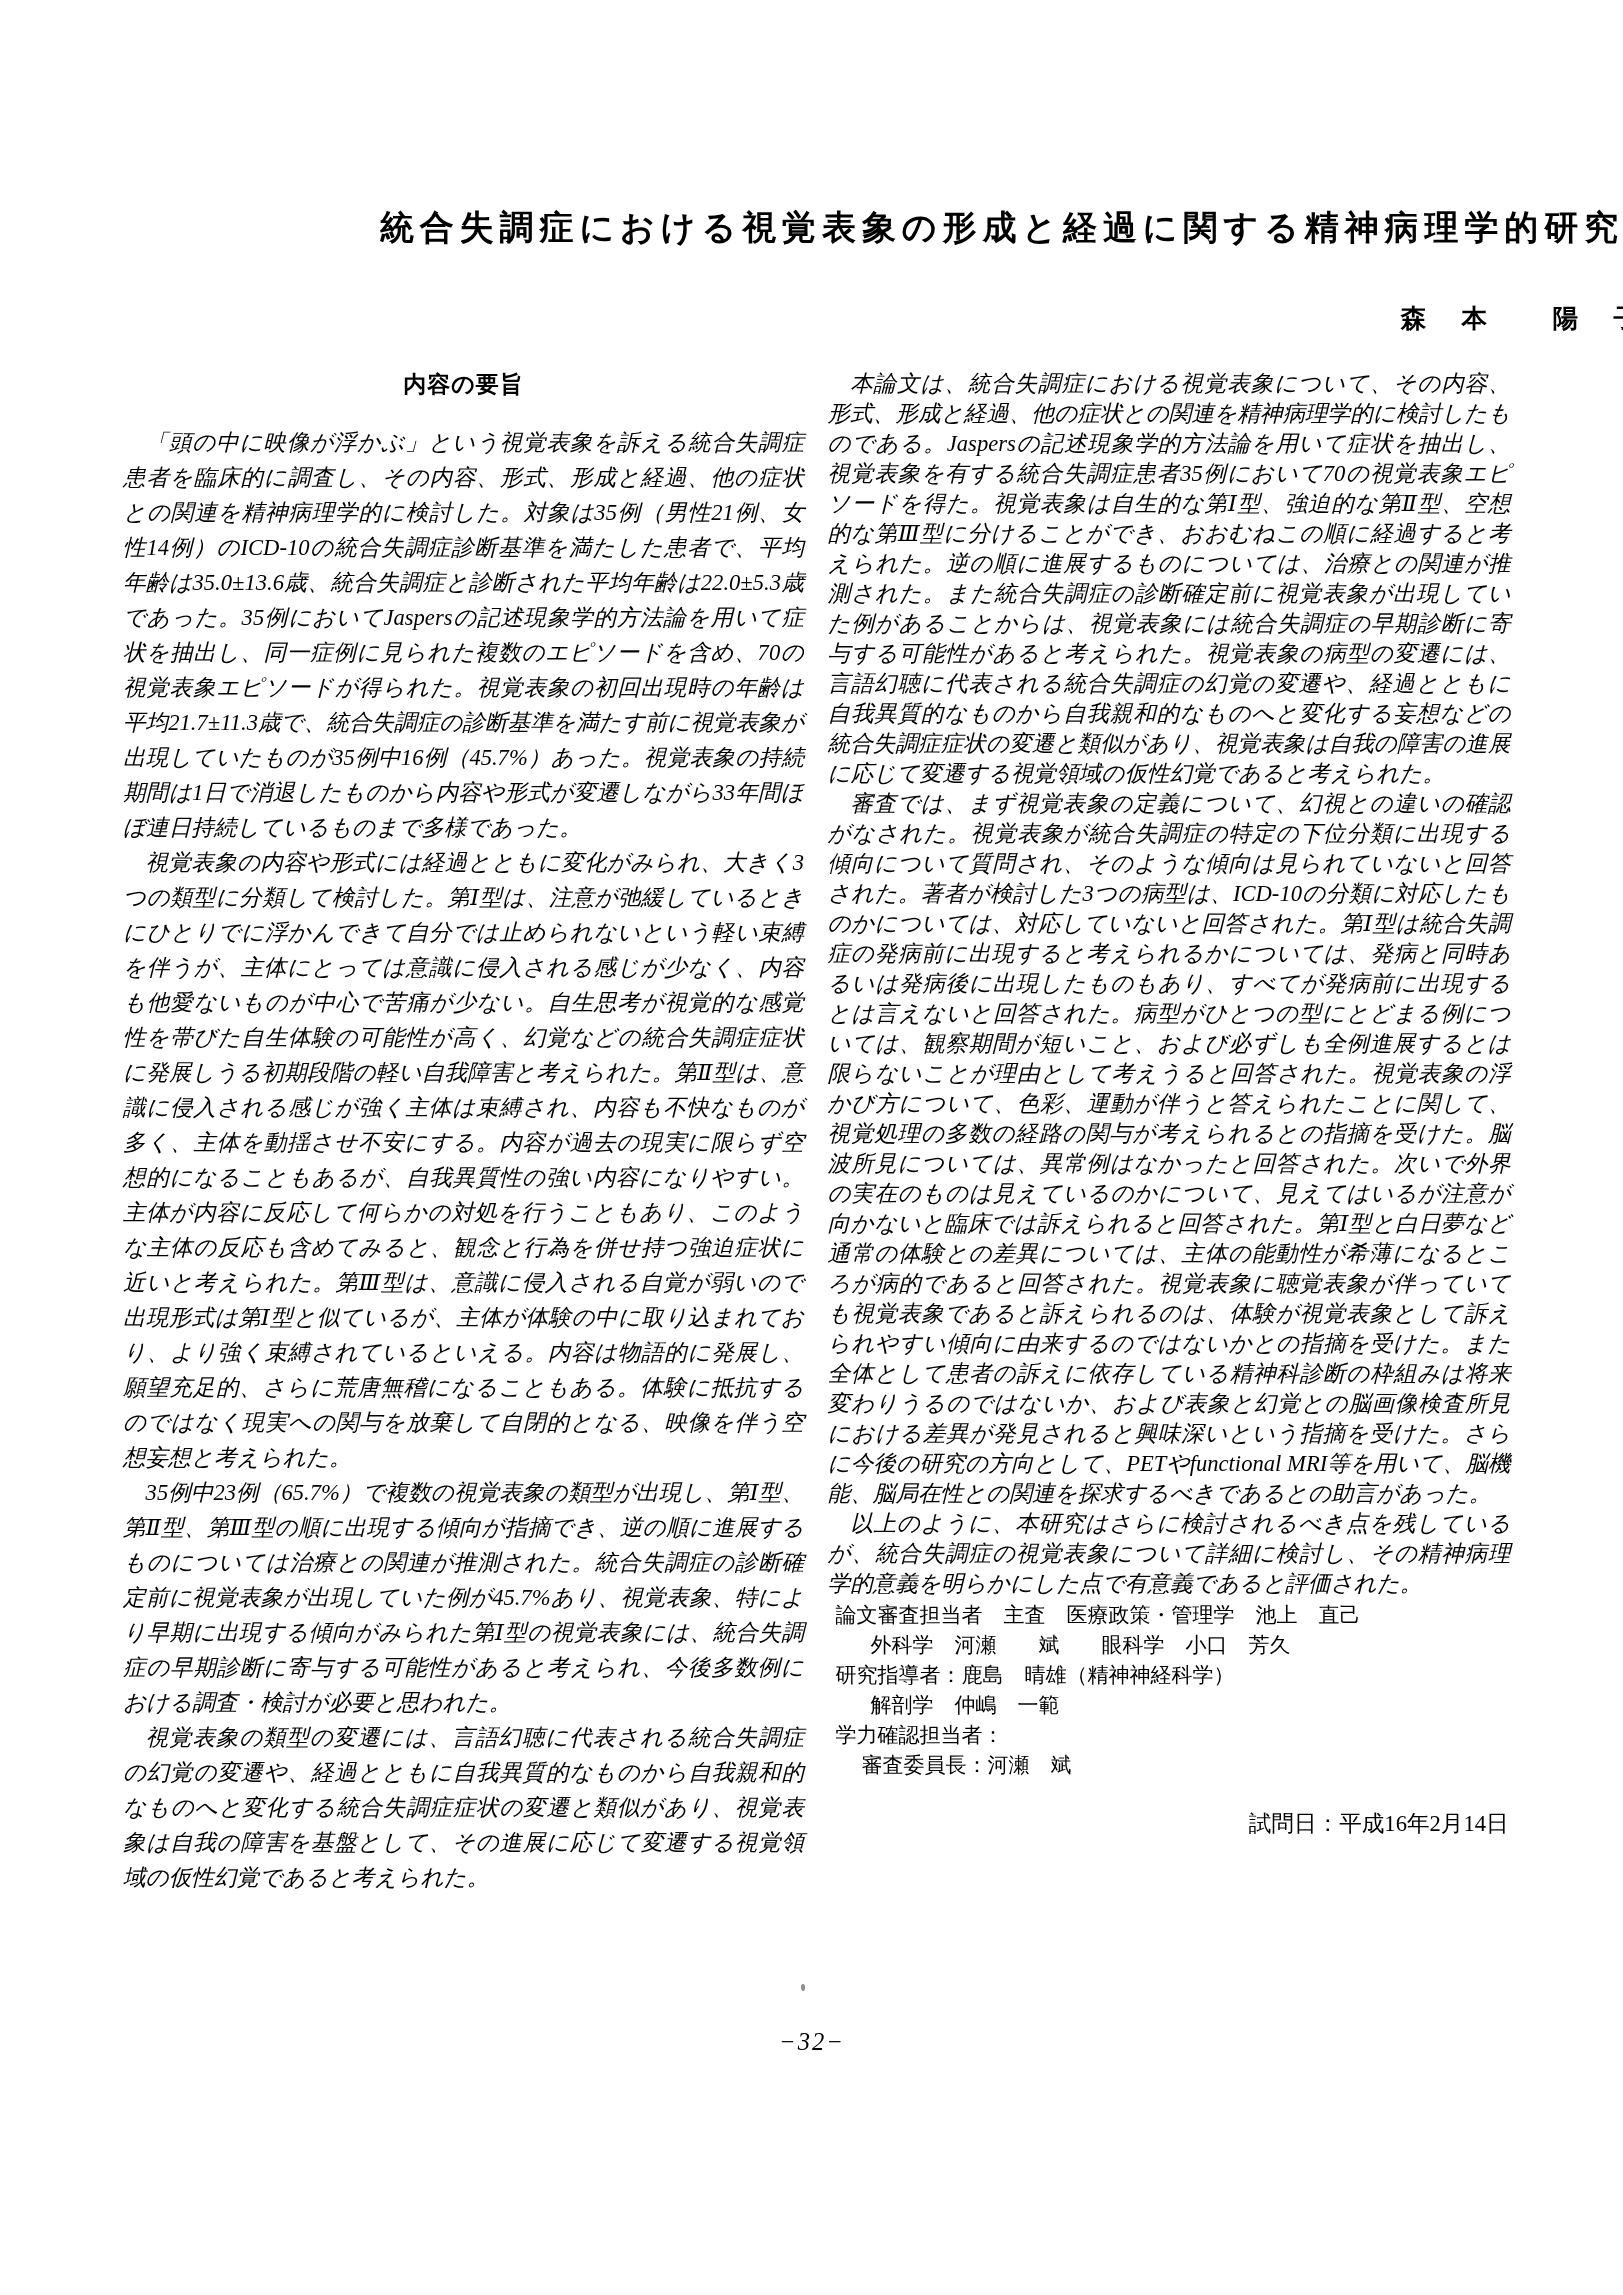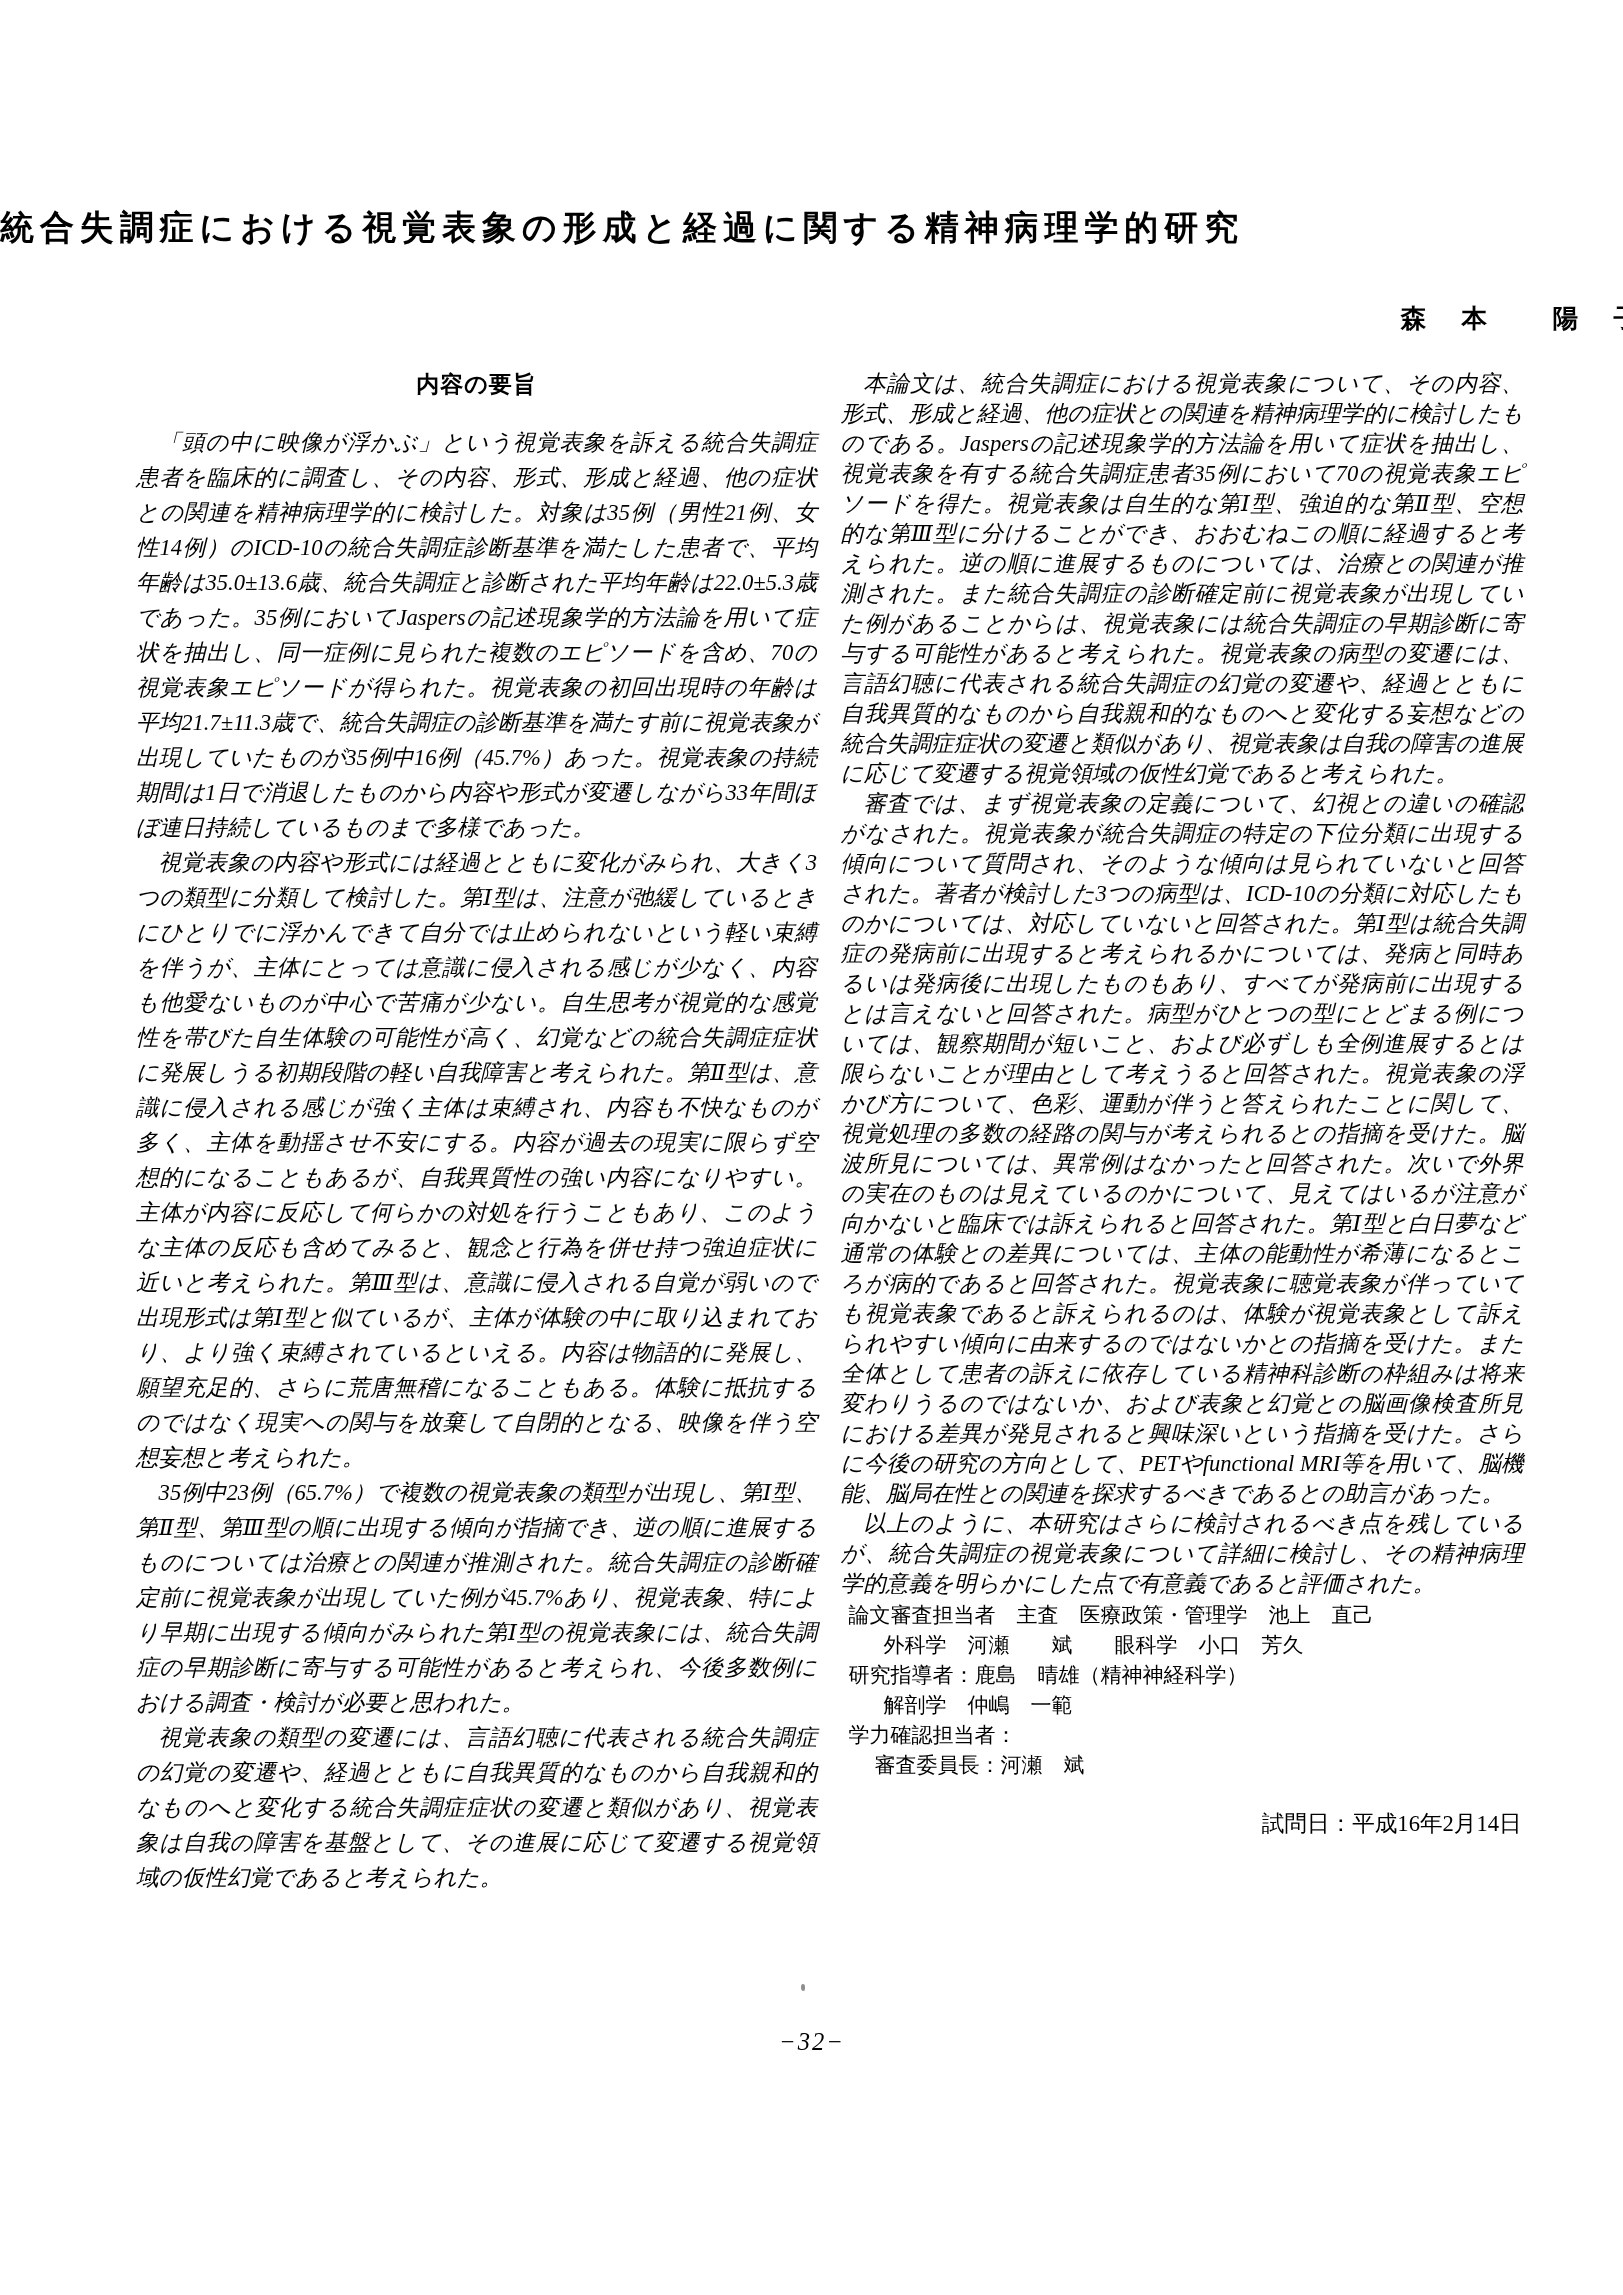--- a/index.html
+++ b/index.html
@@ -19,21 +19,21 @@
     height: 2295px;
     background: #ffffff;
     overflow: hidden;
   }
   .doc-title {
     position: absolute;
     top: 205px;
     left: 0;
     width: 100%;
     margin: 0;
-    text-align: left;
+    text-align: right;
     font-size: 34px;
     font-weight: 600;
     letter-spacing: 5.9px;
     font-family: "Liberation Serif", "DejaVu Serif", serif;
     white-space: nowrap;
   }
   .author {
     position: absolute;
     top: 301px;
     left: 0;
@@ -41,21 +41,21 @@
     text-align: right;
     font-size: 25.5px;
     font-weight: 700;
     letter-spacing: 4.9px;
     font-family: "Liberation Sans", "DejaVu Sans", sans-serif;
     padding-left: 20px;
   }
   .columns {
     position: absolute;
     top: 369px;
-    left: 136px;
+    left: 123px;
     width: 1388px;
     display: flex;
     gap: 23.6px;
     align-items: flex-start;
   }
   .col {
     min-width: 0;
   }
   .col-left  { width: 681px; }
   .col-right { width: 683px; }

